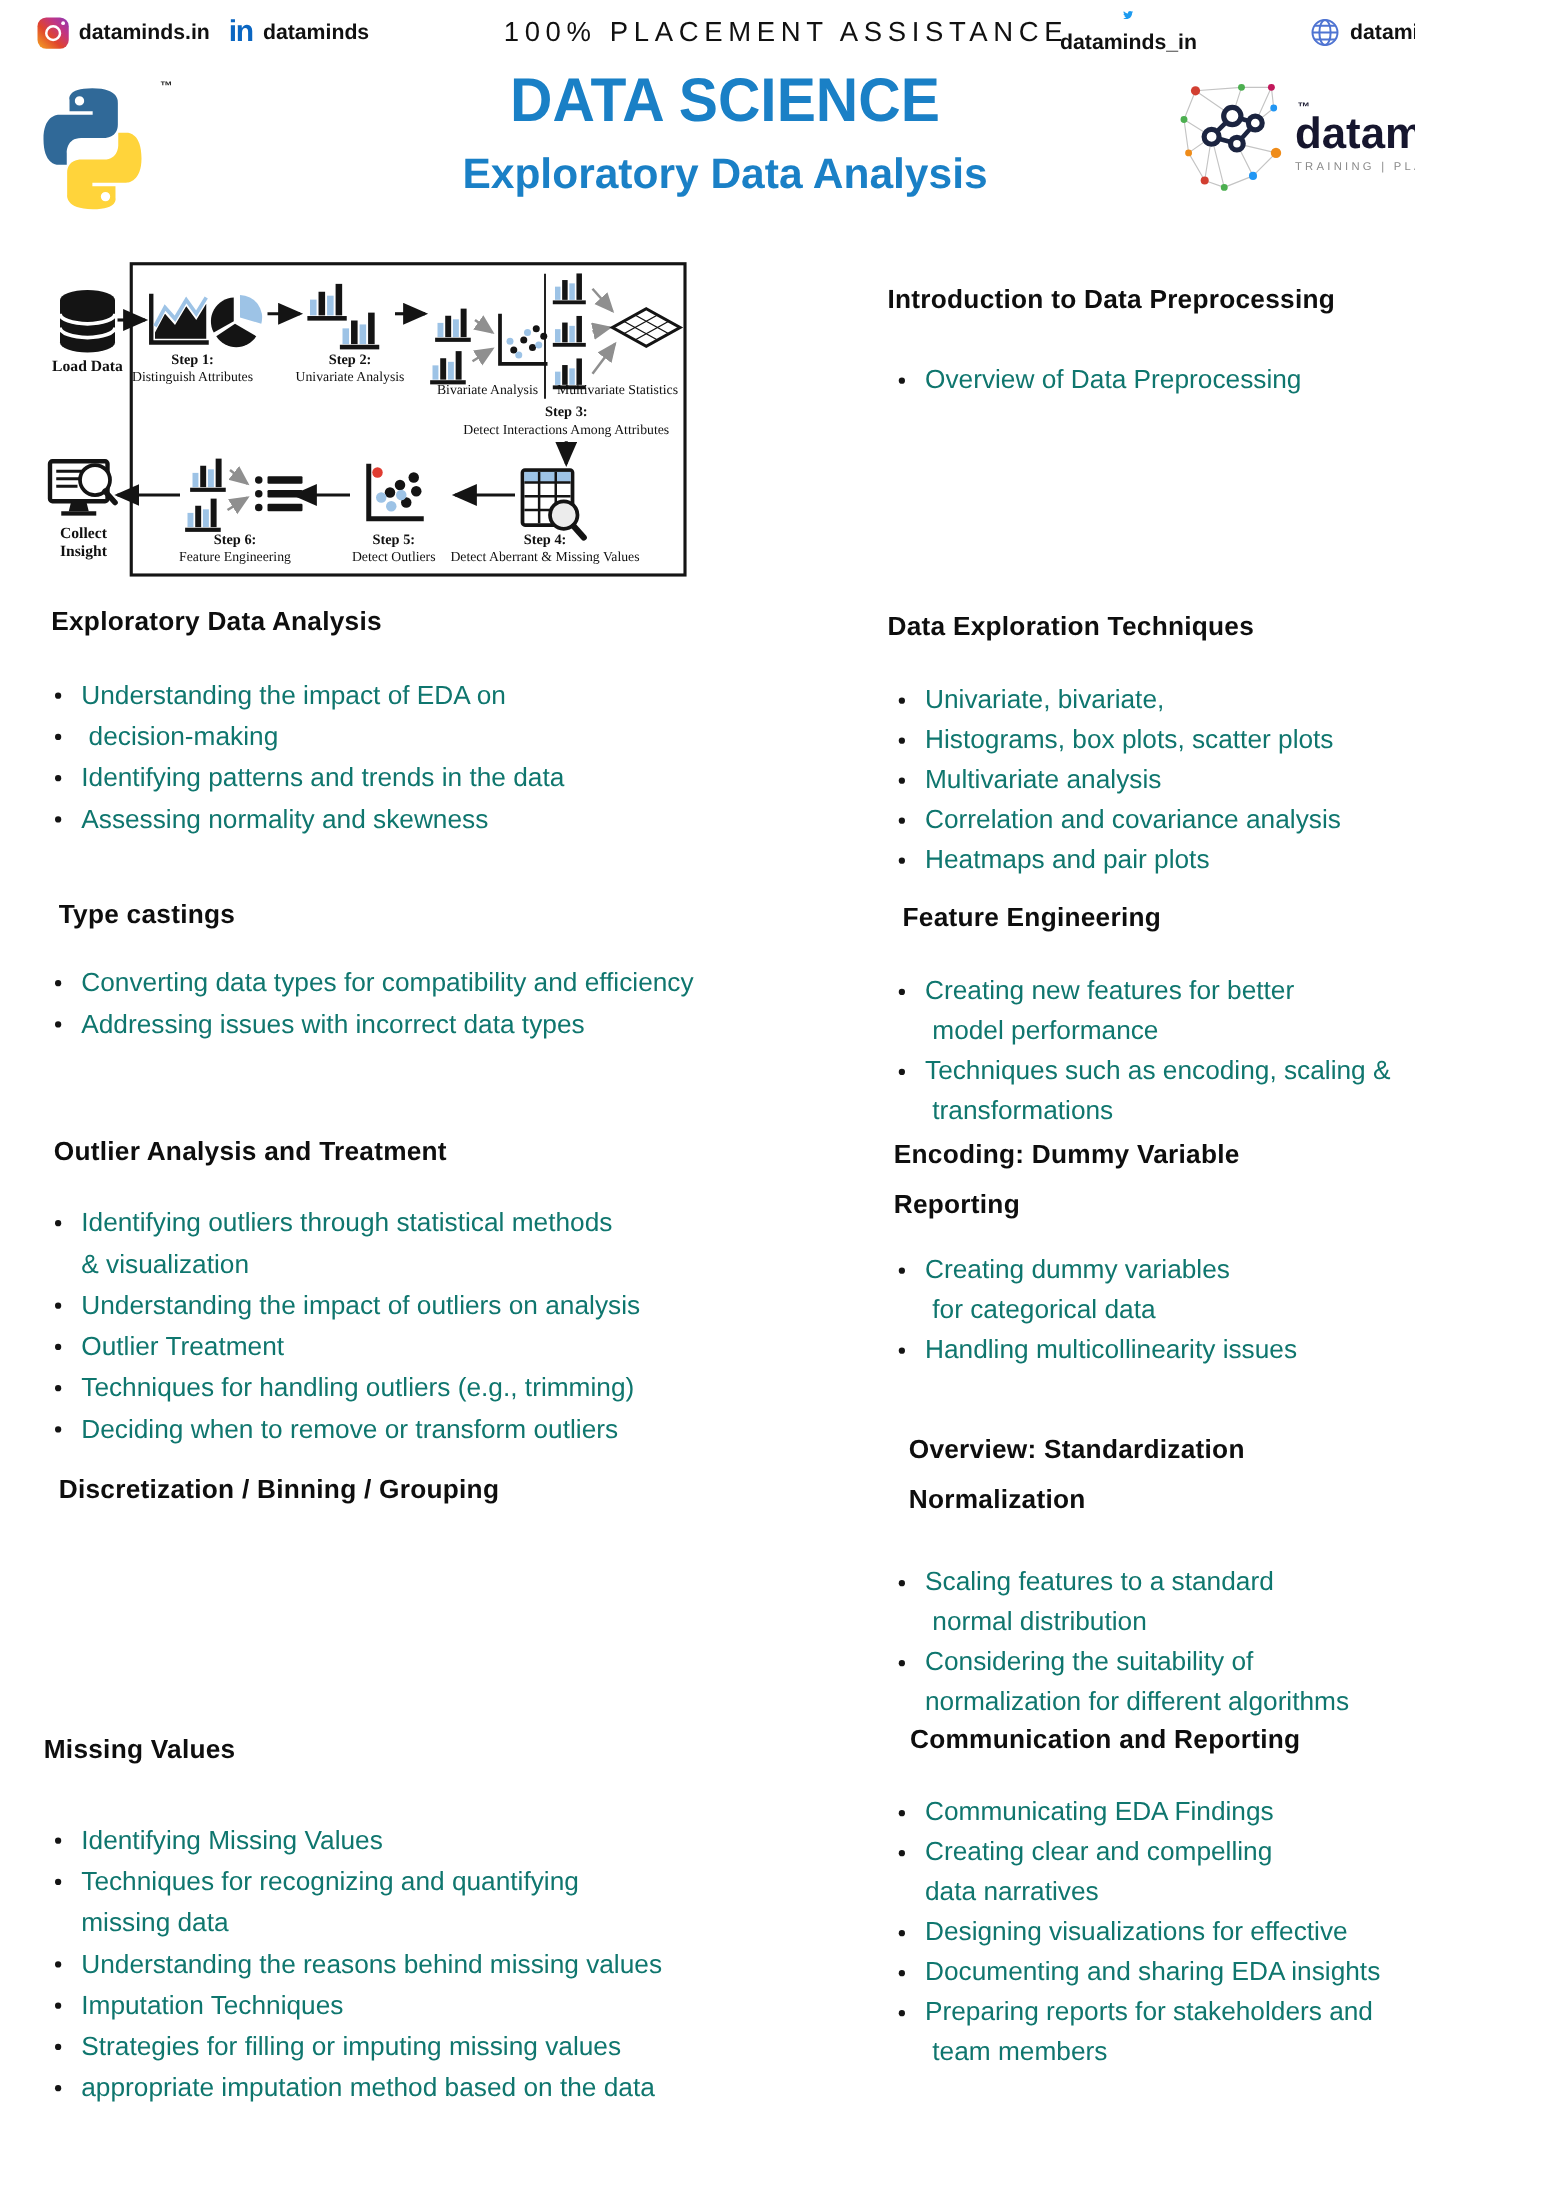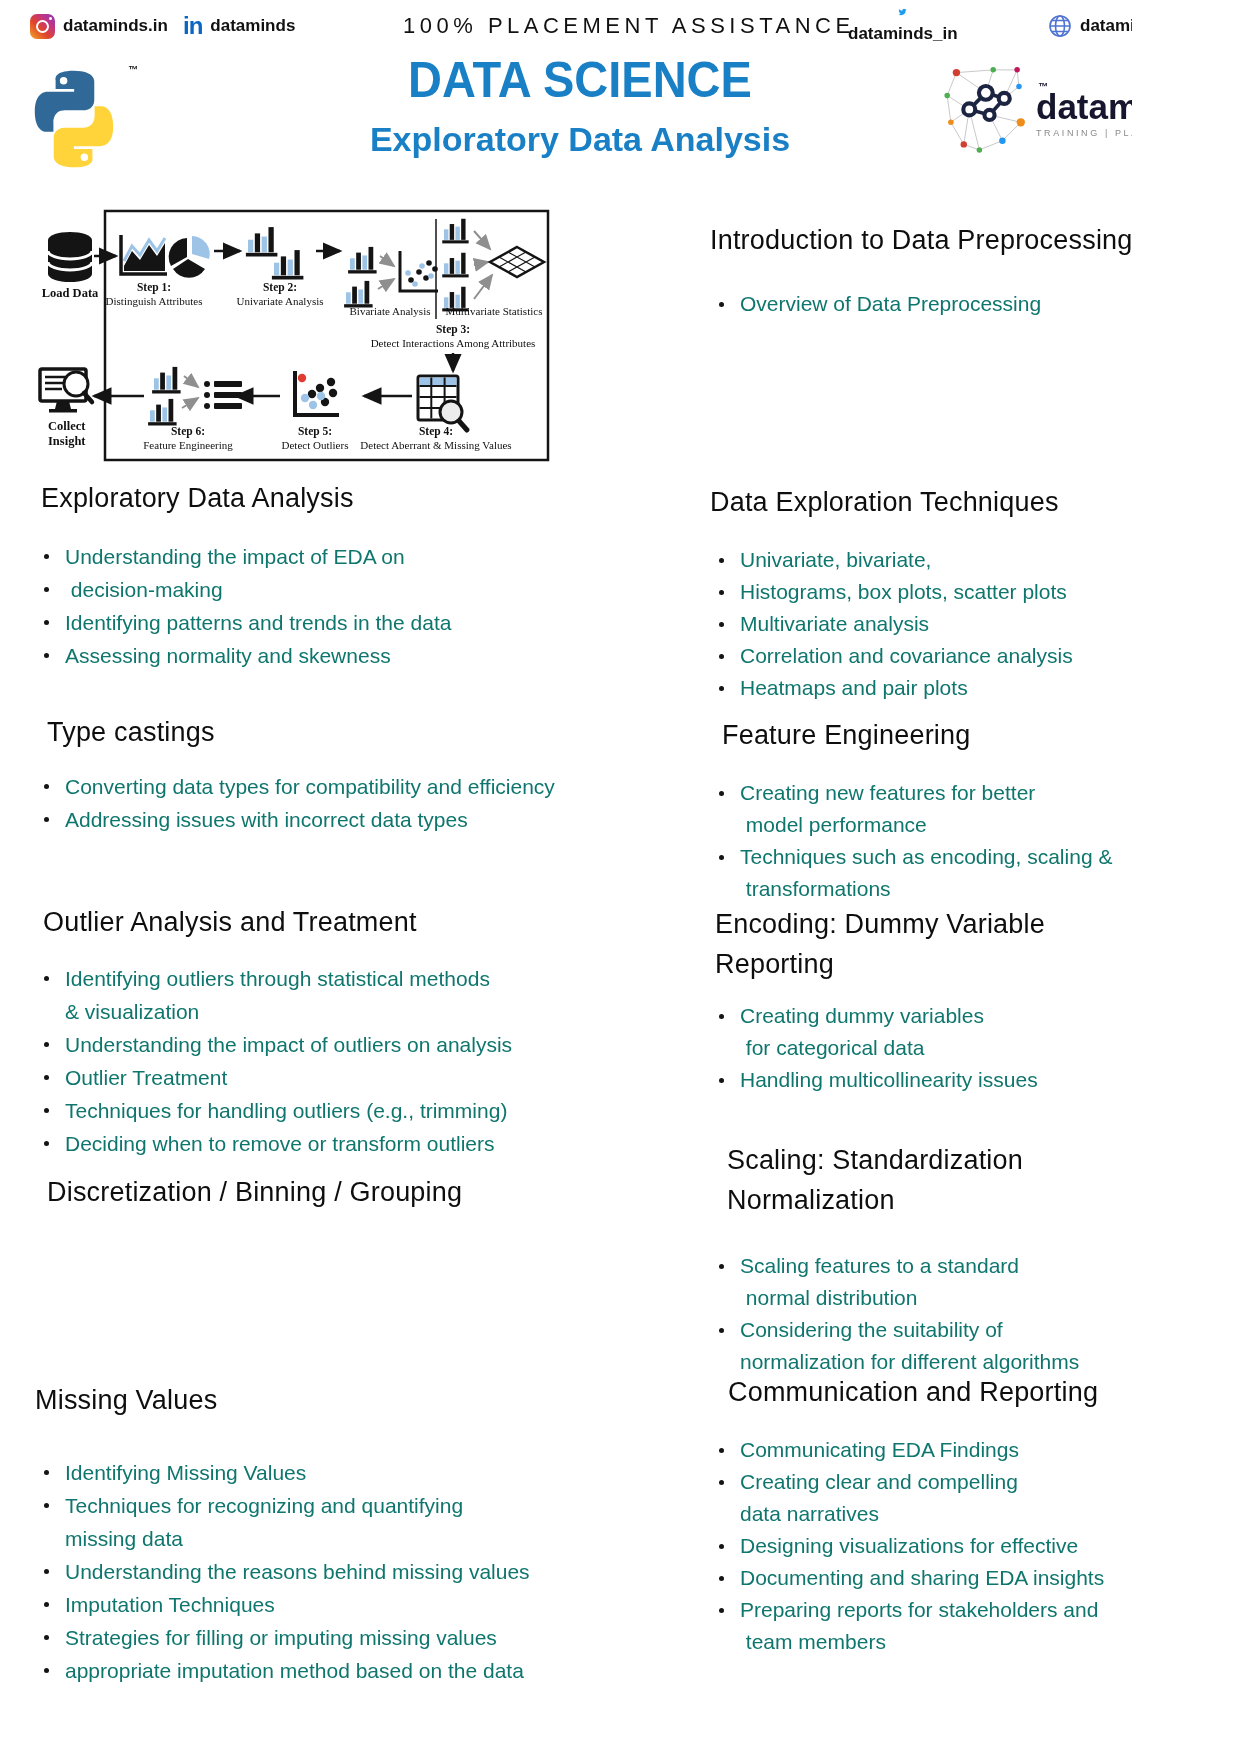--- a/index.html
+++ b/index.html
@@ -32,21 +32,21 @@
   .brand-tagline{font-size:9px;letter-spacing:2.6px;color:#8a8a8a;margin-top:4px;white-space:nowrap;}
 
   
   .flowchart{position:absolute;left:28px;top:193px;width:530px;height:278px;}
 
   
   .col{position:absolute;}
   .col-left{left:35px;top:472px;width:590px;height:1240px;}
   .col-right{left:710px;top:212px;width:525px;height:1500px;}
   .sec{position:absolute;left:0;right:0;}
-  .sec-title{margin:0;font-size:27px;font-weight:400;color:#0e0e0e;line-height:40px;letter-spacing:0.2px;}
+  .sec-title{margin:0;font-size:21px;font-weight:700;color:#0e0e0e;line-height:40px;letter-spacing:0.2px;}
   .bullets{margin-top:22px;}
   .b-line{position:relative;padding-left:30px;font-size:21px;color:#0f766e;white-space:pre-wrap;}
   .col-left .b-line{line-height:33px;}
   .col-right .b-line{line-height:32px;}
   .dot{position:absolute;left:9px;top:14px;width:5px;height:5px;border-radius:50%;background:#141414;}
 
   
   .L1{top:6px;}   .L1 .sec-title{padding-left:6px;}
   .L2{top:240px;} .L2 .sec-title{padding-left:12px;} .L2 .bullets{margin-top:18px;}
   .L3{top:430px;} .L3 .sec-title{padding-left:8px;}  .L3 .bullets{margin-top:20px;}
@@ -383,21 +383,21 @@
           <div>Reporting</div>
         </h2>
         <div class="bullets">
           <div class="b-line b-first"><span class="dot"></span><span>Creating dummy variables</span></div>
           <div class="b-line b-cont"><span> for categorical data</span></div>
           <div class="b-line b-first"><span class="dot"></span><span>Handling multicollinearity issues</span></div>
         </div>
       </section>
       <section class="sec R6">
         <h2 class="sec-title">
-          <div>Scaling: Standardization</div>
+          <div>Overview: Standardization</div>
           <div>Normalization</div>
         </h2>
         <div class="bullets">
           <div class="b-line b-first"><span class="dot"></span><span>Scaling features to a standard</span></div>
           <div class="b-line b-cont"><span> normal distribution</span></div>
           <div class="b-line b-first"><span class="dot"></span><span>Considering the suitability of</span></div>
           <div class="b-line b-cont"><span>normalization for different algorithms</span></div>
         </div>
       </section>
       <section class="sec R7">

